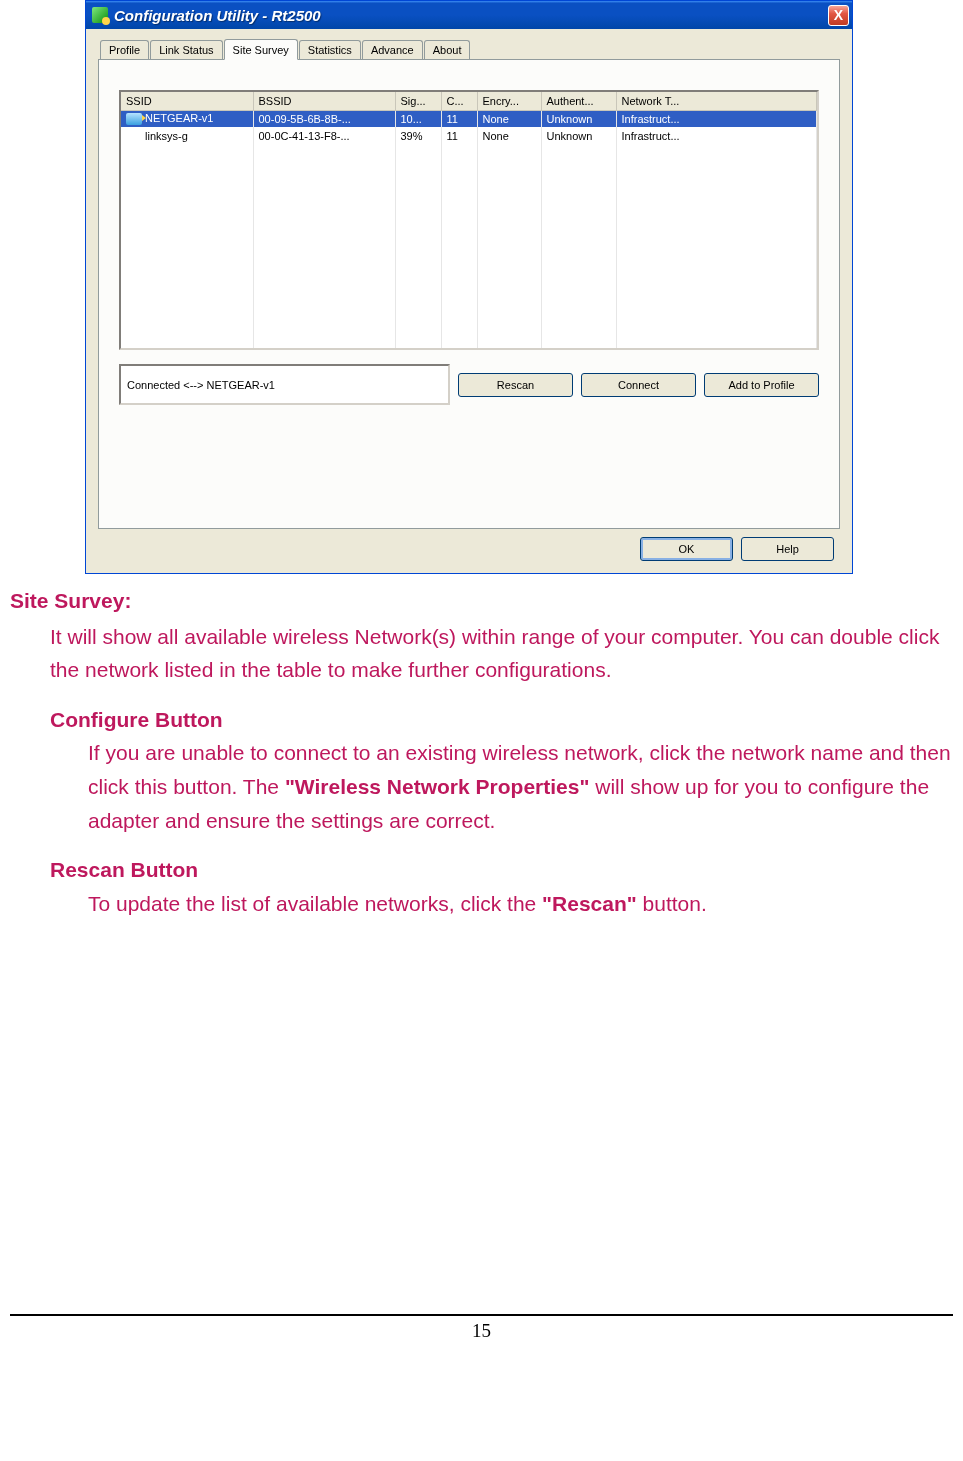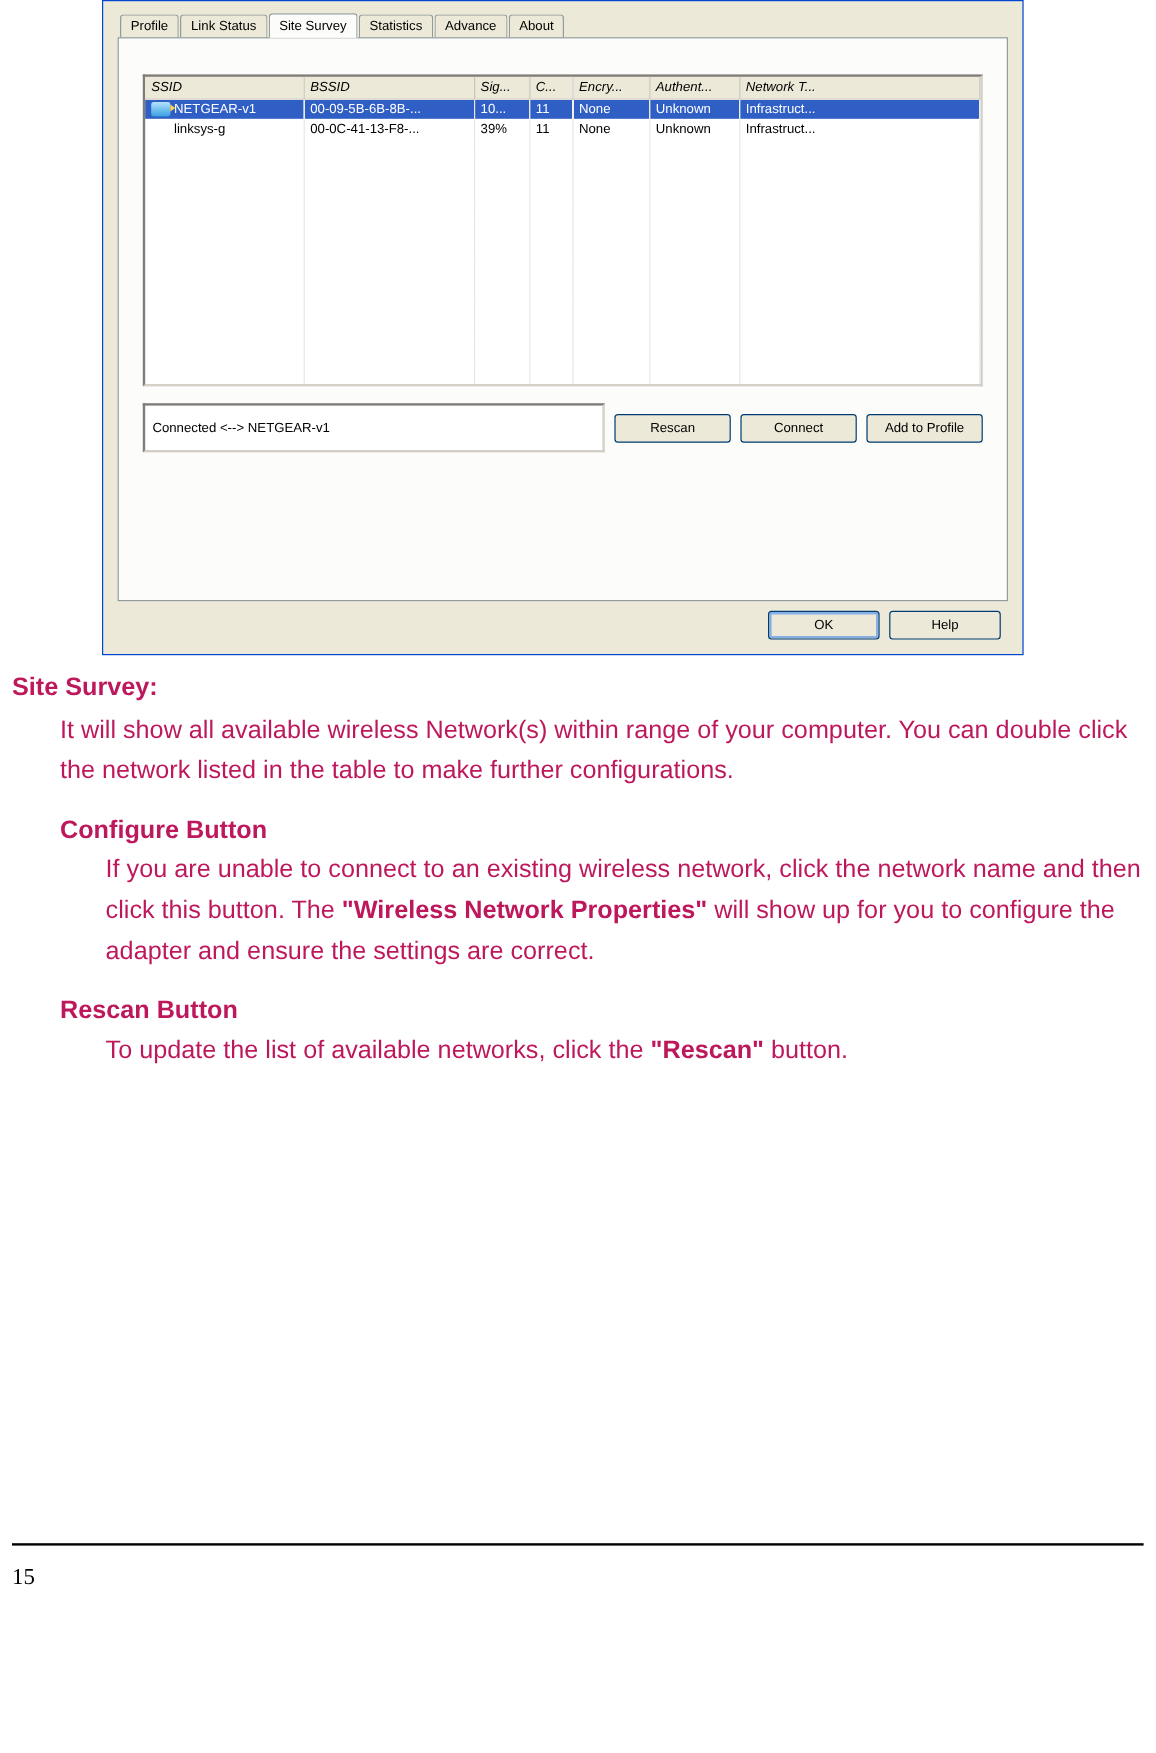--- a/index.html
+++ b/index.html
@@ -30,57 +30,62 @@
       top: 1px;
       cursor: pointer;
       color: #000;
     }
     .tab.active { background: #fcfcfa; top: 0; padding-top: 4px; z-index: 2; border-bottom: 1px solid #fcfcfa; margin-bottom: -1px; }
 
     .tab-panel { background: #fcfcfa; border: 1px solid #919b9c; padding: 30px 20px 12px; min-height: 470px; position: relative; }
 
     .list-wrap { border: 2px inset #d4d0c8; background: #fff; }
     .grid-table { width: 100%; border-collapse: collapse; table-layout: fixed; }
-    .grid-table th { background: #ece9d8; border-right: 1px solid #c9c6b9; border-bottom: 1px solid #c9c6b9; text-align: left; font-weight: normal; padding: 1px 5px; font-size: 11px; height: 18px; white-space: nowrap; overflow: hidden; font-style: italic; }
+    .grid-table th { background: #ece9d8; border-right: 1px solid #c9c6b9; border-bottom: 1px solid #c9c6b9; text-align: left; font-weight: normal; padding: 1px 5px; font-size: 11px; height: 18px; white-space: nowrap; overflow: hidden; }
     .grid-table td { border-right: 1px solid #e6e6e6; padding: 1px 5px; font-size: 11px; height: 17px; white-space: nowrap; overflow: hidden; }
     .grid-table tr.selected td { background: #2f5ec4; color: #fff; }
     .grid-table .row-icon { display: inline-block; width: 16px; height: 12px; background: linear-gradient(#b6e3ff, #3aa0e0); border-radius: 2px; vertical-align: middle; margin-right: 3px; position: relative; }
     .grid-table .row-icon::after { content:""; position:absolute; right:-4px; top:2px; width:0; height:0; border-left:4px solid #ffd54a; border-top:3px solid transparent; border-bottom:3px solid transparent; }
 
     .col-ssid   { width: 132px; }
     .col-bssid  { width: 142px; }
     .col-sig    { width: 46px; }
     .col-chan   { width: 36px; }
     .col-encry  { width: 64px; }
     .col-auth   { width: 75px; }
     .col-net    { width: auto; }
 
     .button-row { display: flex; gap: 8px; margin-top: 14px; align-items: center; }
     .status-field { flex: 1; border: 2px inset #d4d0c8; background: #fff; padding: 3px 6px; font-size: 11px; height: 41px; display: flex; align-items: center; }
-    .win-btn { width: 97px; height: 24px; background: #ece9d8; border: 1px solid #003c74; border-radius: 3px; font-size: 11px; font-family: Tahoma, sans-serif; cursor: pointer; }
+    .win-btn { width: 115px; height: 24px; background: #ece9d8; border: 1px solid #003c74; border-radius: 3px; font-size: 11px; font-family: Tahoma, sans-serif; cursor: pointer; }
 
     .footer-btns { display: flex; justify-content: flex-end; gap: 8px; margin-top: 8px; padding-right: 6px; }
     .footer-btns .win-btn { width: 93px; }
     .footer-btns .win-btn.default-btn { box-shadow: inset 0 0 0 2px #88b0e4; }
 
     
     .doc { margin-top: 6px; font-family: Arial, sans-serif; font-size: 21px; color: #be185d; line-height: 1.6; }
     .doc .h1 { font-weight: bold; margin-bottom: 2px; }
     .doc .body-indent { padding-left: 40px; }
     .doc .h2 { font-weight: bold; margin-top: 16px; }
     .doc .body-indent2 { padding-left: 78px; }
     .doc b { font-weight: bold; }
-    .page-footer { border-top: 2px solid #000; margin-top: 394px; padding-top: 16px; font-size: 19px; font-family: "Times New Roman", serif; }
+    .page-footer { border-top: 2px solid #000; margin-top: 394px; text-align: center; padding-top: 4px; font-size: 19px; font-family: "Times New Roman", serif; }
   </style>
 </head>
 <body>
 
 <div class="page">
   <div class="screenshot-container">
     <div class="win-window">
+      <div class="titlebar">
+        <span class="titlebar-icon"></span>
+        <span class="titlebar-text">Configuration Utility - Rt2500</span>
+        <span class="close-btn">X</span>
+      </div>
       <div class="client-area">
         <div class="tabs">
           <div class="tab">Profile</div>
           <div class="tab">Link Status</div>
           <div class="tab active">Site Survey</div>
           <div class="tab">Statistics</div>
           <div class="tab">Advance</div>
           <div class="tab">About</div>
         </div>
         <div class="tab-panel">

